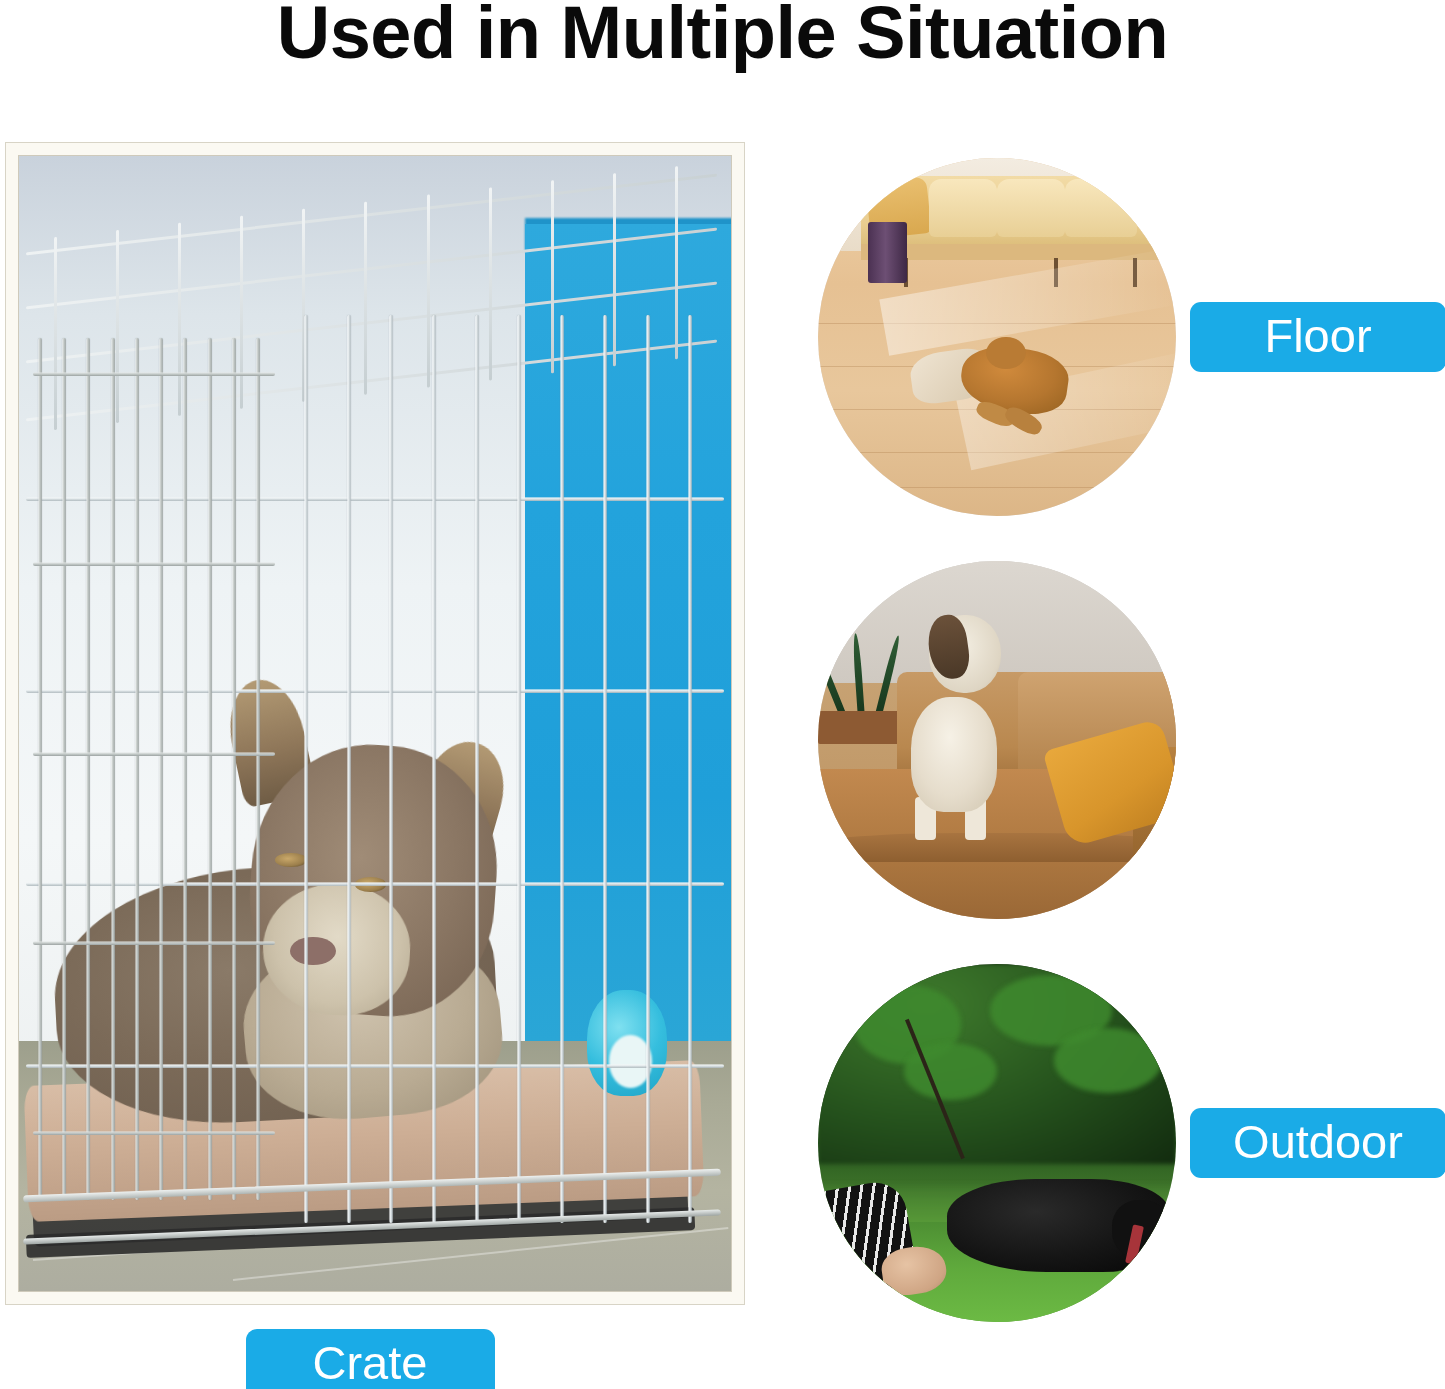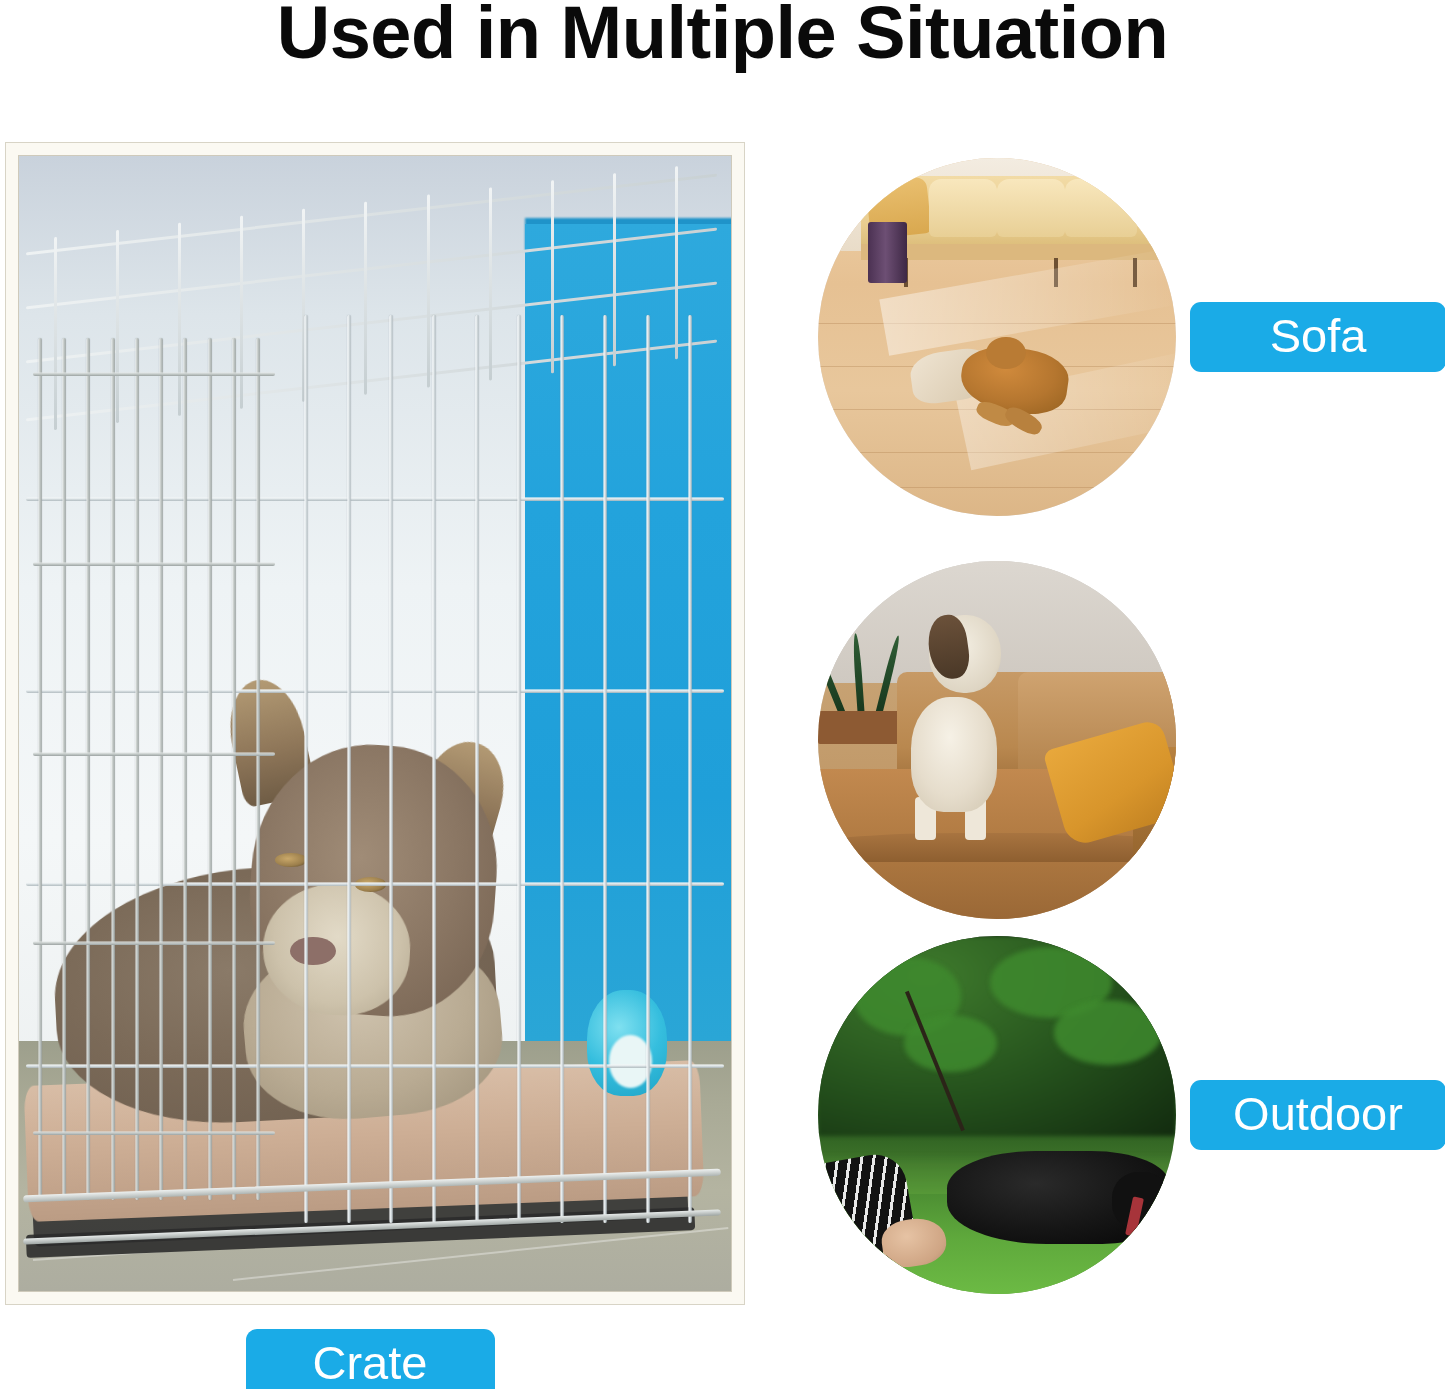--- a/index.html
+++ b/index.html
@@ -508,21 +508,21 @@
       <div class="plank" style="top:92%"></div>
       <div class="sun1"></div>
       <div class="sun2"></div>
       <div class="blanket"></div>
       <div class="pup"></div>
       <div class="pup-head"></div>
       <div class="leg-a"></div>
       <div class="leg-b"></div>
     </div>
   </div>
-  <div class="badge row-badge">Sofa</div>
+  <div class="badge row-badge">Floor</div>
 </div>
 
 <div class="thumb-row" style="top:561px">
   <div class="thumb-circle">
     <div class="sc-sofa">
       <div class="wall"></div>
       <div class="plant">
         <div class="leaf l1"></div>
         <div class="leaf l2"></div>
         <div class="leaf l3"></div>
@@ -536,21 +536,21 @@
       <div class="pillow"></div>
       <div class="dog-lg lg1"></div>
       <div class="dog-lg lg2"></div>
       <div class="dog-b"></div>
       <div class="dog-h"></div>
       <div class="dog-e"></div>
     </div>
   </div>
 </div>
 
-<div class="thumb-row" style="top:936px">
+<div class="thumb-row" style="top:964px">
   <div class="thumb-circle">
     <div class="sc-out">
       <div class="canopy"></div>
       <div class="leafy" style="left:10%;top:6%;width:30%;height:22%"></div>
       <div class="leafy" style="left:48%;top:3%;width:34%;height:20%"></div>
       <div class="leafy" style="left:66%;top:18%;width:30%;height:18%"></div>
       <div class="leafy" style="left:24%;top:22%;width:26%;height:16%"></div>
       <div class="branch"></div>
       <div class="grassblur"></div>
       <div class="lawn"></div>

